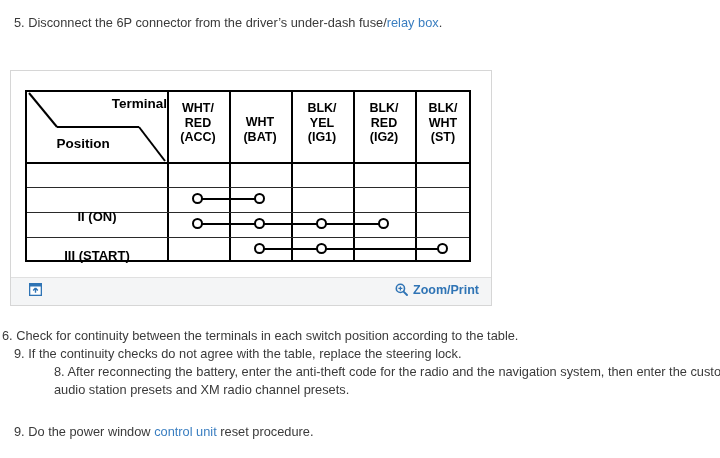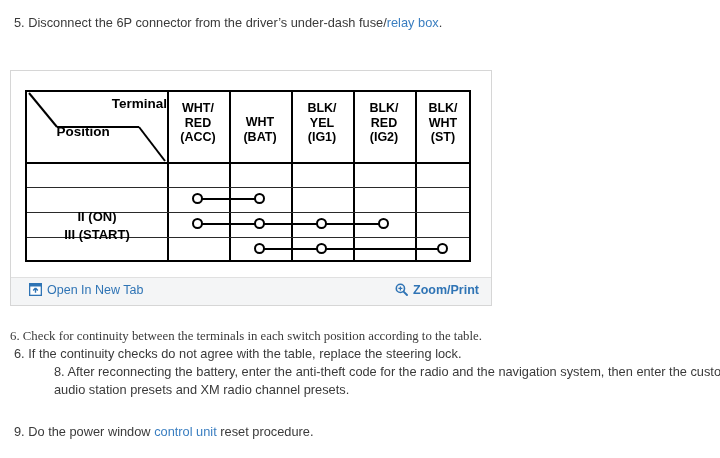--- a/index.html
+++ b/index.html
@@ -113,21 +113,21 @@
     top: 4px;
     width: 86px;
     text-align: right;
     font-weight: bold;
     font-size: 13.5px;
     color: #000000;
   }
   #position-label {
     position: absolute;
     left: 6px;
-    top: 32px;
+    top: 44px;
     width: 100px;
     text-align: center;
     font-weight: bold;
     font-size: 13.5px;
     color: #000000;
   }
   #diag-svg {
     position: absolute;
     left: 0;
     top: 0;
@@ -173,21 +173,21 @@
   }
   #open-new-tab { left: 18px; }
   #zoom-print { right: 12px; font-weight: bold; }
   .footer-link .ficon {
     display: inline-block;
     vertical-align: -2px;
     margin-right: 5px;
   }
 
   
-  #step6 { left: 10px; top: 327px; width: 700px; font-family: Liberation Serif, serif; }
+  #step6 { left: 2px; top: 327px; width: 700px; }
   #step7 { left: 14px; top: 345px; width: 700px; }
   #step8 { left: 14px; top: 363px; width: 700px; margin-left: 40px; }
   #step9 { left: 14px; top: 399px; width: 700px; margin-top: 24px; }
 </style>
 </head>
 <body>
 
 <div class="step" id="step5"><span>5. Disconnect the 6P connector from the driver’s under-dash fuse/</span><a class="link" href="#">relay box</a><span>.</span></div>
 
 <div id="figure">
@@ -234,21 +234,21 @@
           <div>WHT</div>
           <div>(ST)</div>
         </div>
 
         <div class="hline" style="top:70px"></div>
         <div class="hline thin" style="top:95px"></div>
         <div class="hline thin" style="top:120px"></div>
         <div class="hline thin" style="top:145px"></div>
 
         <div class="row-label" style="top:114px">II (ON)</div>
-        <div class="row-label" style="top:132px">III (START)</div>
+        <div class="row-label" style="top:153px">III (START)</div>
 
         <div class="conn" style="left:171px; top:106px; width:62px;"></div>
         <div class="dot" style="left:165px; top:101px;"></div>
         <div class="dot" style="left:227px; top:101px;"></div>
 
         <div class="conn" style="left:171px; top:131px; width:186px;"></div>
         <div class="dot" style="left:165px; top:126px;"></div>
         <div class="dot" style="left:227px; top:126px;"></div>
         <div class="dot" style="left:289px; top:126px;"></div>
         <div class="dot" style="left:351px; top:126px;"></div>
@@ -263,30 +263,30 @@
   </div>
 
   <div id="figure-footer">
     <span class="footer-link" id="open-new-tab">
       <span class="ficon">
         <svg width="13" height="13" viewBox="0 0 13 13">
           <rect x="0.5" y="0.5" width="12" height="12" fill="#ffffff" stroke="#2f74b5" stroke-width="1.6"></rect>
           <rect x="0.5" y="0.5" width="12" height="3" fill="#2f74b5"></rect>
           <path d="M6.5 9.8 V5.6 M6.5 5.0 l-2.3 2.4 M6.5 5.0 l2.3 2.4" stroke="#2f74b5" stroke-width="1.4" fill="none"></path>
         </svg>
-      </span><span>Open In New Tab</span>
+      </span>
     </span>
     <span class="footer-link" id="zoom-print">
       <span class="ficon">
         <svg width="13" height="13" viewBox="0 0 13 13">
           <circle cx="5.4" cy="5.4" r="4.1" fill="none" stroke="#2f74b5" stroke-width="1.6"></circle>
           <path d="M3.4 5.4 H7.4 M5.4 3.4 V7.4" stroke="#2f74b5" stroke-width="1.2"></path>
           <path d="M8.6 8.6 L12 12" stroke="#2f74b5" stroke-width="1.9" stroke-linecap="round"></path>
         </svg>
       </span><span>Zoom/Print</span>
     </span>
   </div>
 </div>
 
 <div class="step" id="step6">6. Check for continuity between the terminals in each switch position according to the table.</div>
-<div class="step" id="step7">6. If the continuity checks do not agree with the table, replace the steering lock.</div>
+<div class="step" id="step7">9. If the continuity checks do not agree with the table, replace the steering lock.</div>
 <div class="step" id="step8">8. After reconnecting the battery, enter the anti-theft code for the radio and the navigation system, then enter the customer's audio station presets and XM radio channel presets.</div>
 <div class="step" id="step9"><span> 9. Do the power window </span><a class="link" href="#">control unit</a><span> reset procedure.</span></div>
 
 </body></html>

